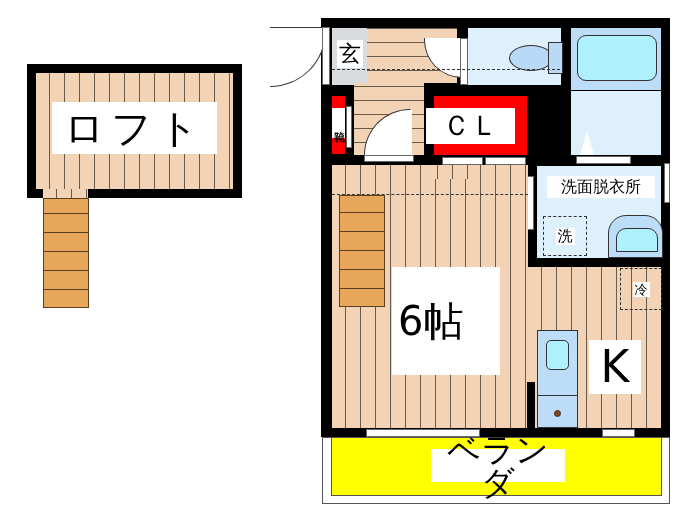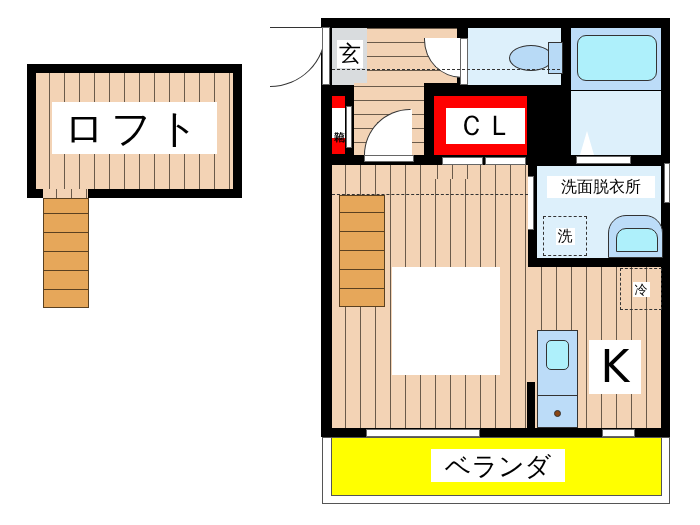--- a/index.html
+++ b/index.html
@@ -49,21 +49,21 @@
 <div class="abs window" style="left:364px;top:155px;width:50px;height:7px;"></div>
 
 <div class="abs wet" style="left:468px;top:28px;width:93px;height:57px;"></div>
 <div class="abs door-arc" style="left:424px;top:38px;width:38px;height:40px;border-radius:0 0 0 40px;border-top:none;border-right:none;"></div>
 <div class="abs" style="left:460px;top:38px;width:8px;height:47px;background:#fff;border:1px solid #666;"></div>
 <div class="abs" style="left:509px;top:45px;width:44px;height:26px;border:1px solid #333;border-radius:50%;background:#b8daf6;"></div>
 <div class="abs" style="left:548px;top:42px;width:15px;height:32px;background:#b8daf6;border:1px solid #333;"></div>
 <div class="abs dash" style="left:332px;top:69px;width:228px;"></div>
 
 <div class="abs" style="left:434px;top:96px;width:93px;height:59px;background:#ff0000;"></div>
-<div class="abs label" style="left:446px;top:108px;width:79px;height:36px;font-size:28px;">ＣＬ</div>
+<div class="abs label" style="left:426px;top:108px;width:89px;height:36px;font-size:28px;">ＣＬ</div>
 <div class="abs window" style="left:442px;top:157px;width:41px;height:8px;"></div>
 <div class="abs window" style="left:485px;top:157px;width:41px;height:8px;"></div>
 
 <div class="abs" style="left:571px;top:28px;width:90px;height:62px;background:#bcdcf8;"></div>
 <div class="abs" style="left:577px;top:35px;width:80px;height:46px;background:#aef0fb;border:1px solid #333;border-radius:9px;"></div>
 <div class="abs wet" style="left:571px;top:91px;width:90px;height:64px;"></div>
 <div class="abs window" style="left:576px;top:156px;width:55px;height:8px;"></div>
 <div class="abs" style="left:580px;top:131px;width:0;height:0;border-left:7px solid transparent;border-right:7px solid transparent;border-bottom:24px solid #fff;"></div>
 
 <div class="abs wet" style="left:537px;top:166px;width:124px;height:92px;"></div>
@@ -75,31 +75,32 @@
 <div class="abs" style="left:616px;top:228px;width:42px;height:24px;background:#aef0fb;border:1px solid #333;border-radius:10px 10px 0 0;"></div>
 <div class="abs door-arc" style="left:480px;top:177px;width:46px;height:43px;border-radius:0 0 0 46px;border-top:none;border-right:none;"></div>
 <div class="abs" style="left:526px;top:176px;width:8px;height:54px;background:#fff;border:1px solid #666;"></div>
 <div class="abs window" style="left:664px;top:163px;width:6px;height:40px;"></div>
 
 <div class="abs floor-v" style="left:332px;top:165px;width:196px;height:263px;"></div>
 <div class="abs floor-v" style="left:424px;top:165px;width:55px;height:14px;"></div>
 <div class="abs dash" style="left:332px;top:194px;width:196px;"></div>
 <div class="abs stairs" style="left:339px;top:195px;width:46px;height:112px;"></div>
 <div class="abs label" style="left:392px;top:267px;width:108px;height:108px;flex-direction:column;align-items:flex-start;padding-left:6px;">
+  <span style="font-size:40px;line-height:46px;">6帖</span>
 </div>
 
 <div class="abs floor-v" style="left:528px;top:267px;width:133px;height:161px;"></div>
 <div class="abs" style="left:620px;top:268px;width:42px;height:42px;border:1px dashed #333;display:flex;align-items:center;justify-content:center;">
   <span class="label" style="font-size:13px;padding:1px 2px;">冷</span>
 </div>
 <div class="abs" style="left:537px;top:330px;width:41px;height:98px;background:#bcdcf8;border:1px solid #333;"></div>
 <div class="abs" style="left:546px;top:340px;width:23px;height:30px;background:#aef0fb;border:1px solid #333;border-radius:5px;"></div>
 <div class="abs" style="left:537px;top:395px;width:41px;height:1px;background:#333;"></div>
 <div class="abs" style="left:554px;top:410px;width:7px;height:7px;border-radius:50%;background:#8b4513;border:1px solid #333;"></div>
 <div class="abs wall" style="left:527px;top:382px;width:8px;height:46px;"></div>
 <div class="abs label" style="left:589px;top:340px;width:52px;height:54px;font-size:44px;">K</div>
 
 <div class="abs window" style="left:366px;top:429px;width:114px;height:8px;"></div>
 <div class="abs window" style="left:602px;top:429px;width:33px;height:8px;"></div>
 
 <div class="abs" style="left:322px;top:437px;width:348px;height:67px;border:1px solid #555;background:#fff;"></div>
 <div class="abs" style="left:331px;top:437px;width:331px;height:59px;background:#ffff00;border:1px solid #555;"></div>
-<div class="abs label" style="left:431px;top:449px;width:134px;height:33px;font-size:26px;">ベランダ</div>
+<div class="abs label" style="left:431px;top:449px;width:134px;height:33px;font-size:33px;">ベランダ</div>
 
 </body></html>

